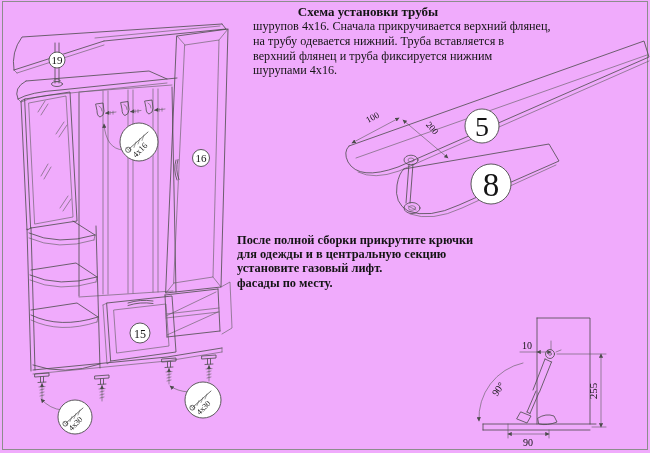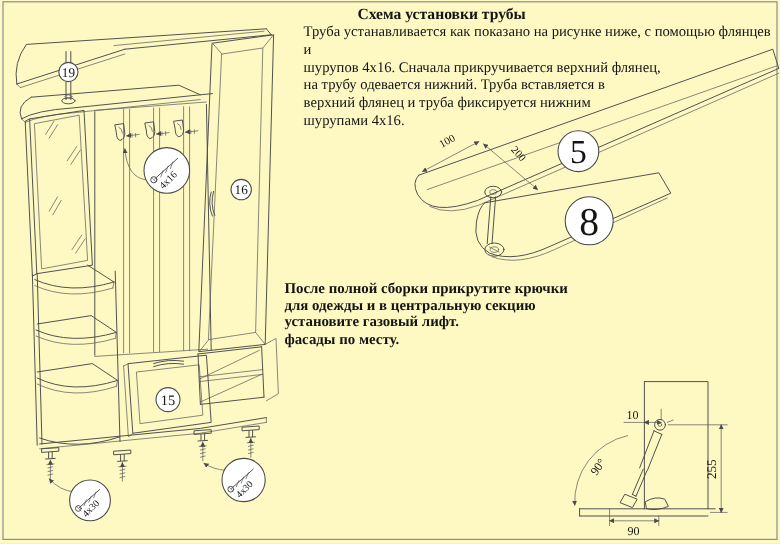--- a/index.html
+++ b/index.html
@@ -1,17 +1,17 @@
 <!DOCTYPE html>
 <html><head>
 <meta charset="utf-8">
 <style>
   html,body{margin:0;padding:0;background:#e8e8e8;}
   .page{
-    position:relative;width:650px;height:453px;background:#fef9c3;
+    position:relative;width:650px;height:453px;background:#f0abfc;
     font-family:"Liberation Serif",serif;color:#141414;overflow:hidden;
   }
   .frame{position:absolute;left:2px;top:1px;right:2px;bottom:3px;border:1px solid #8d8d8d;pointer-events:none;}
   .abs{position:absolute;}
   .tube-title{left:253px;top:4px;width:230px;text-align:center;font-weight:bold;font-size:13px;}
   .tube-text{left:253px;top:19px;width:398px;font-size:12.2px;line-height:14.8px;}
   .note-text{left:237px;top:233px;width:260px;font-size:12.4px;line-height:14.2px;font-weight:bold;}
   .gas-title{left:468px;top:291px;width:180px;font-size:11.6px;font-weight:bold;}
   svg{position:absolute;left:0;top:0;}
   .ln{fill:none;stroke:#4a4a4a;stroke-width:0.8;stroke-linecap:round;stroke-linejoin:round;}
@@ -21,21 +21,20 @@
 </style>
 </head>
 <body>
 
 <div class="page">
   <div class="frame"></div>
 
   <div class="abs tube-title">Схема установки трубы</div>
 
   <div class="abs tube-text">
-    <div>Труба устанавливается как показано на рисунке ниже, с помощью флянцев и</div>
     <div>шурупов 4x16. Сначала прикручивается верхний флянец,</div>
     <div>на трубу одевается нижний. Труба вставляется в</div>
     <div>верхний флянец и труба фиксируется нижним</div>
     <div>шурупами 4x16.</div>
   </div>
 
   <div class="abs note-text">
     <div>После полной сборки прикрутите крючки</div>
     <div>для одежды и в центральную секцию</div>
     <div>установите газовый лифт.</div>

